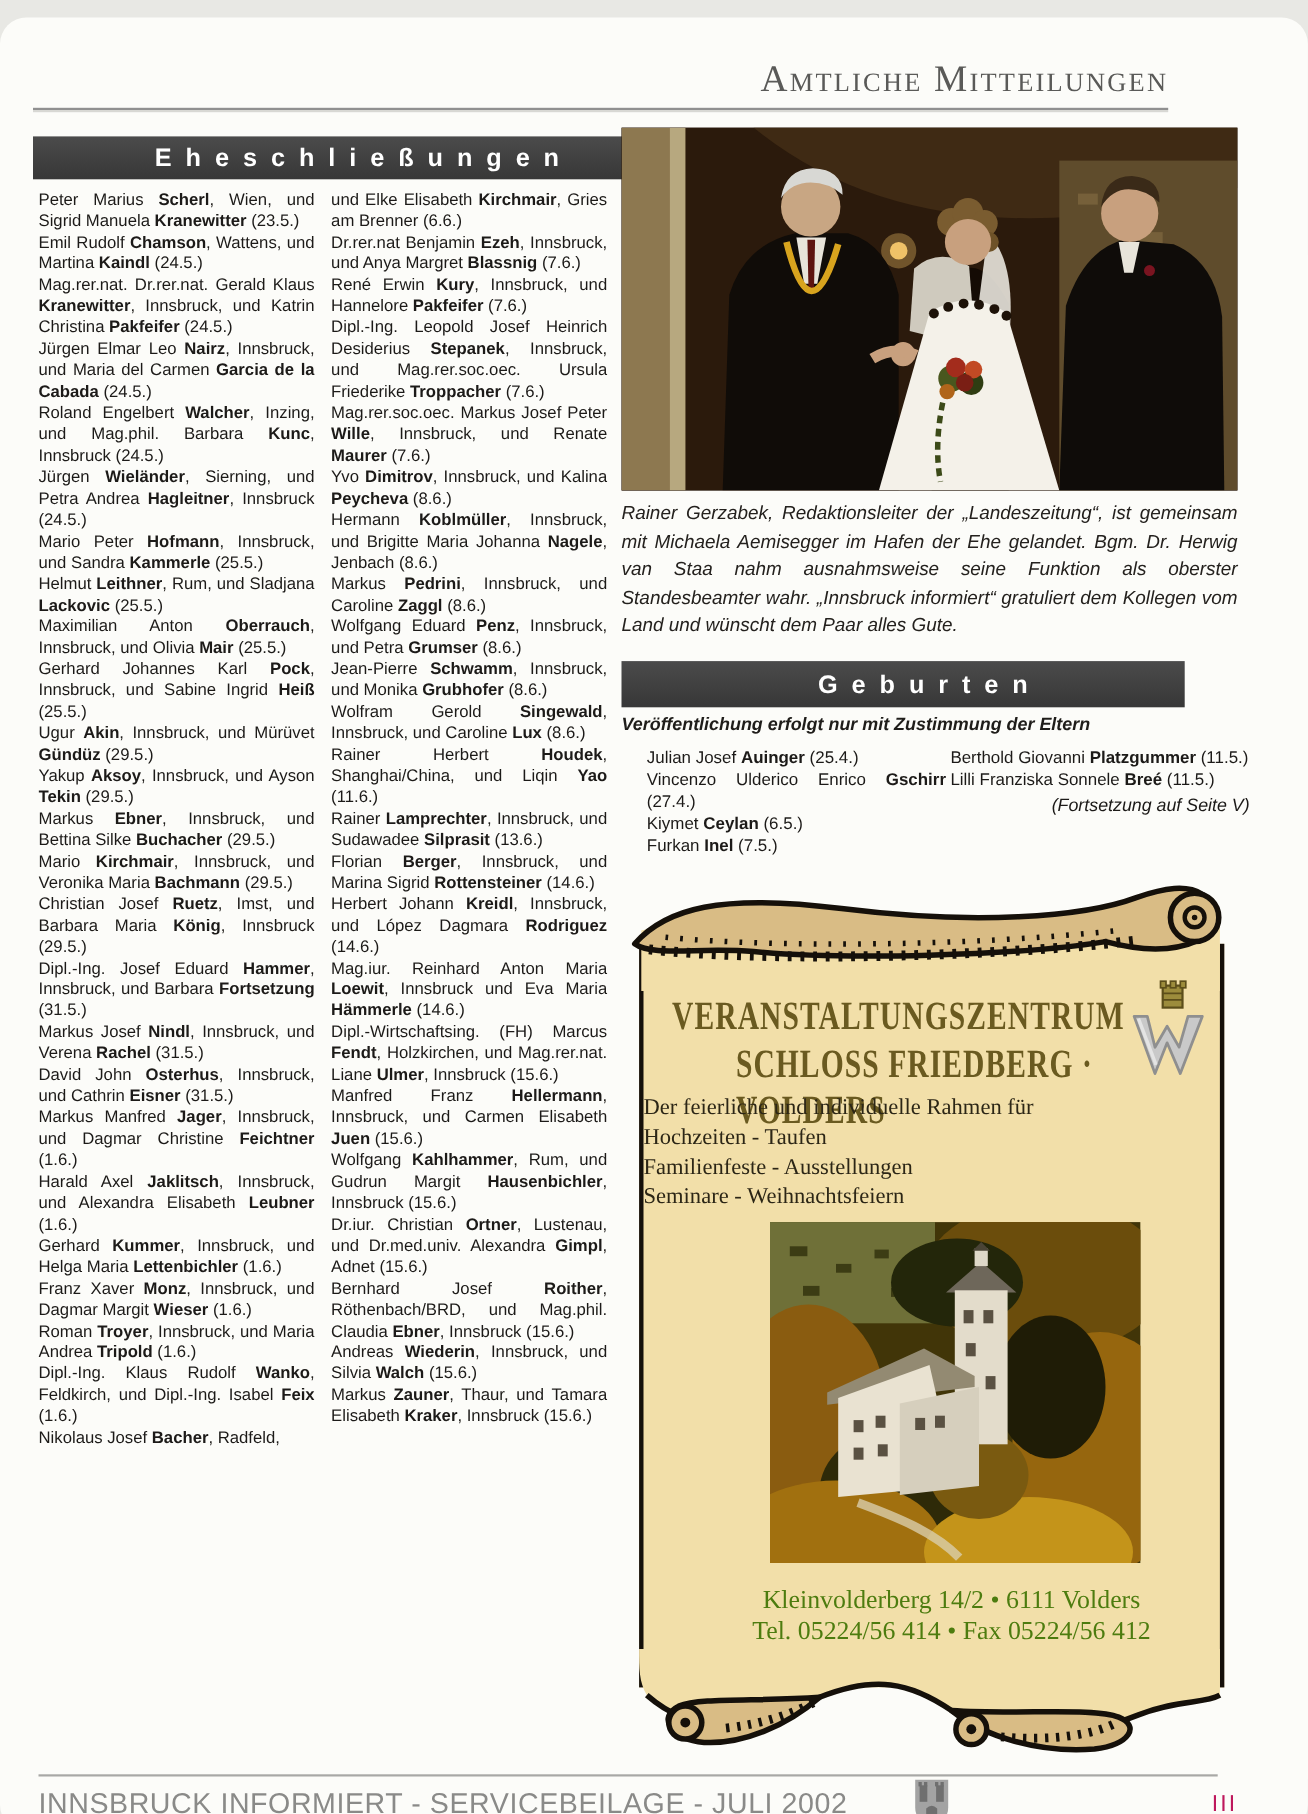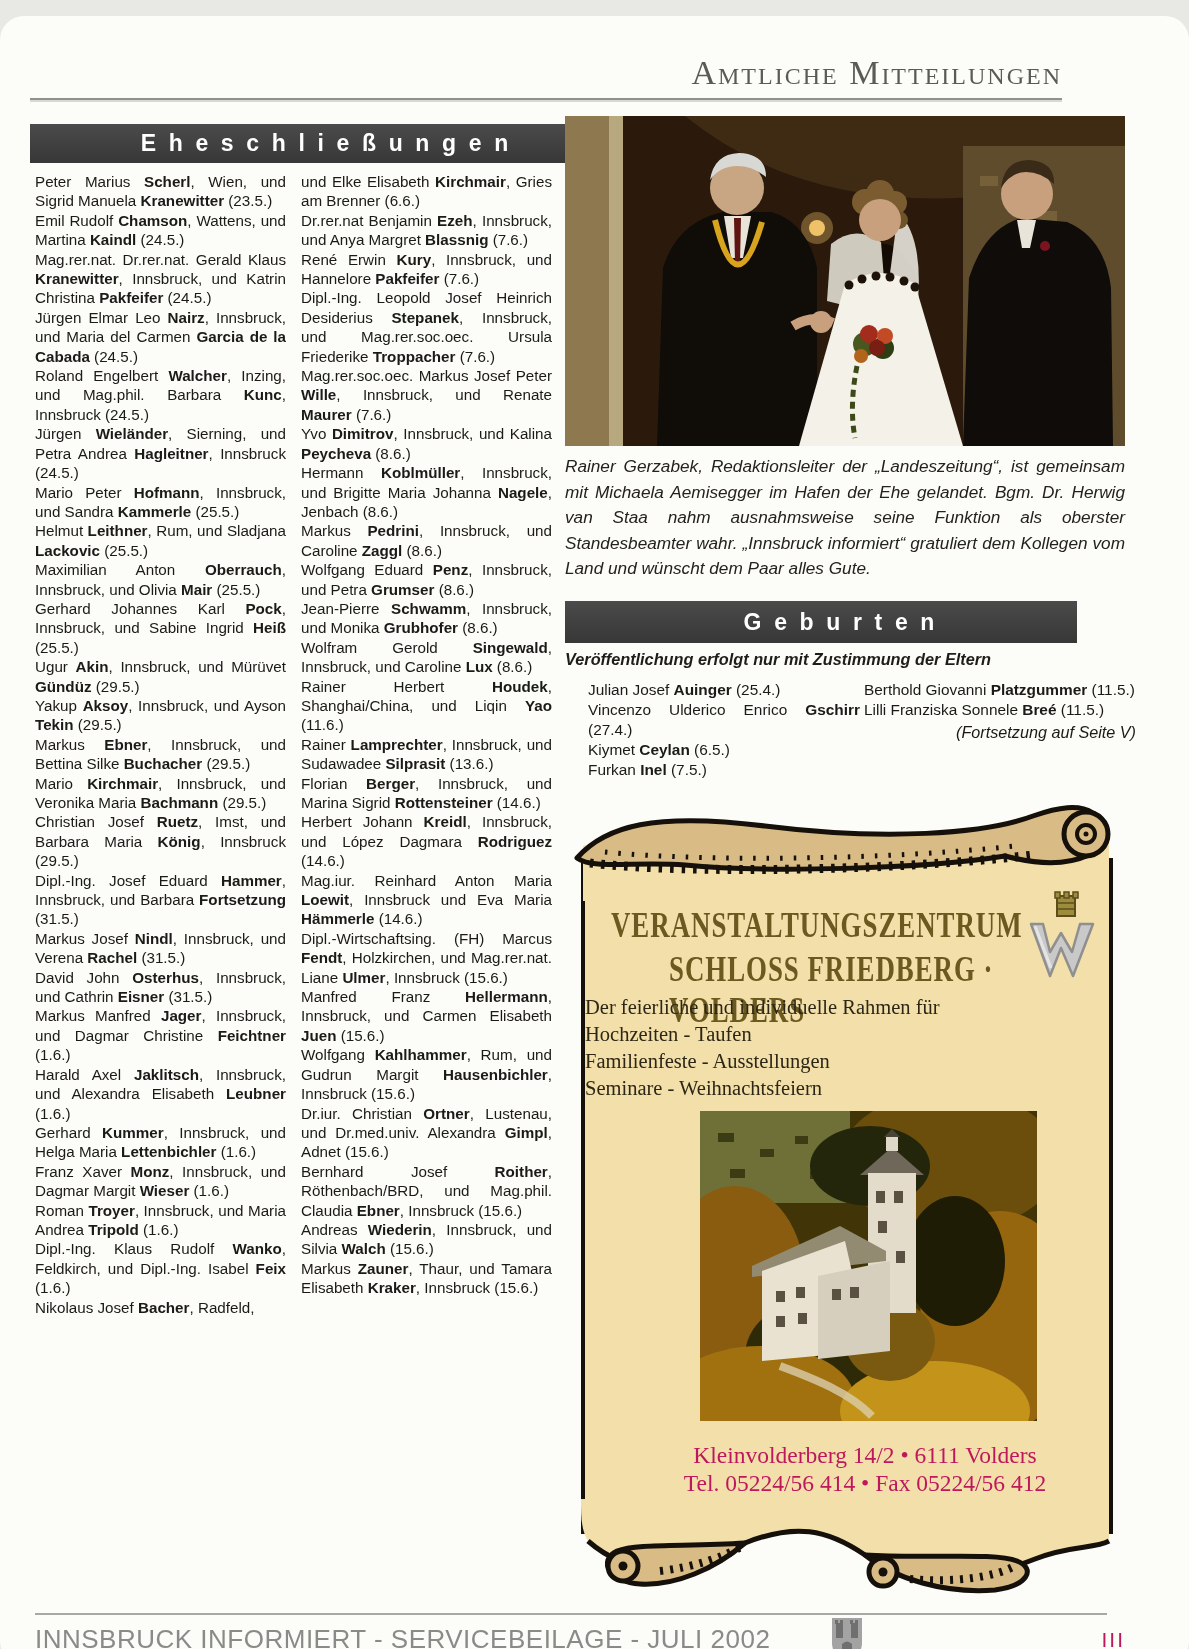--- a/index.html
+++ b/index.html
@@ -54,21 +54,21 @@
   .ad-title2{position:absolute;left:104px;top:172px;font-family:"Liberation Serif",serif;
       font-size:28px;font-weight:600;letter-spacing:1px;color:#6a5a20;
       transform:scale(0.96,1.3);transform-origin:left top;}
   .ad-logo{position:absolute;right:20px;top:112px;width:78px;height:92px;}
   .ad-lines{position:absolute;left:20px;right:20px;top:218px;text-align:left;}
   .ad-line{margin:0;font-family:"Liberation Serif",serif;font-size:20.5px;line-height:27px;color:#2c2616;}
   .ad-castle{position:absolute;left:135px;top:335px;width:337px;height:310px;overflow:hidden;
       box-shadow:inset 0 0 14px 8px #f2dfa9;}
   .ad-castle svg{display:block;width:100%;height:100%;}
   .ad-addr{position:absolute;left:20px;right:20px;text-align:center;
-      font-family:"Liberation Serif",serif;font-size:23.5px;color:#be185d;padding-left:40px;}
+      font-family:"Liberation Serif",serif;font-size:23.5px;color:#4d7c0f;padding-left:40px;}
   .ad-addr1{top:666px;}
   .ad-addr2{top:694px;}
 
   
   .footer-rule{position:absolute;left:35px;top:1597px;width:1072px;height:2px;background:#a8a8a6;}
   .footer-text{position:absolute;left:35px;top:1608px;font-size:26px;letter-spacing:0.5px;color:#8a8a88;}
   .footer-crest{position:absolute;left:830px;top:1600px;width:34px;height:44px;}
   .footer-page{position:absolute;left:1085px;top:1612px;width:40px;text-align:right;
       font-size:21px;color:#be185d;letter-spacing:2px;}
 </style>

